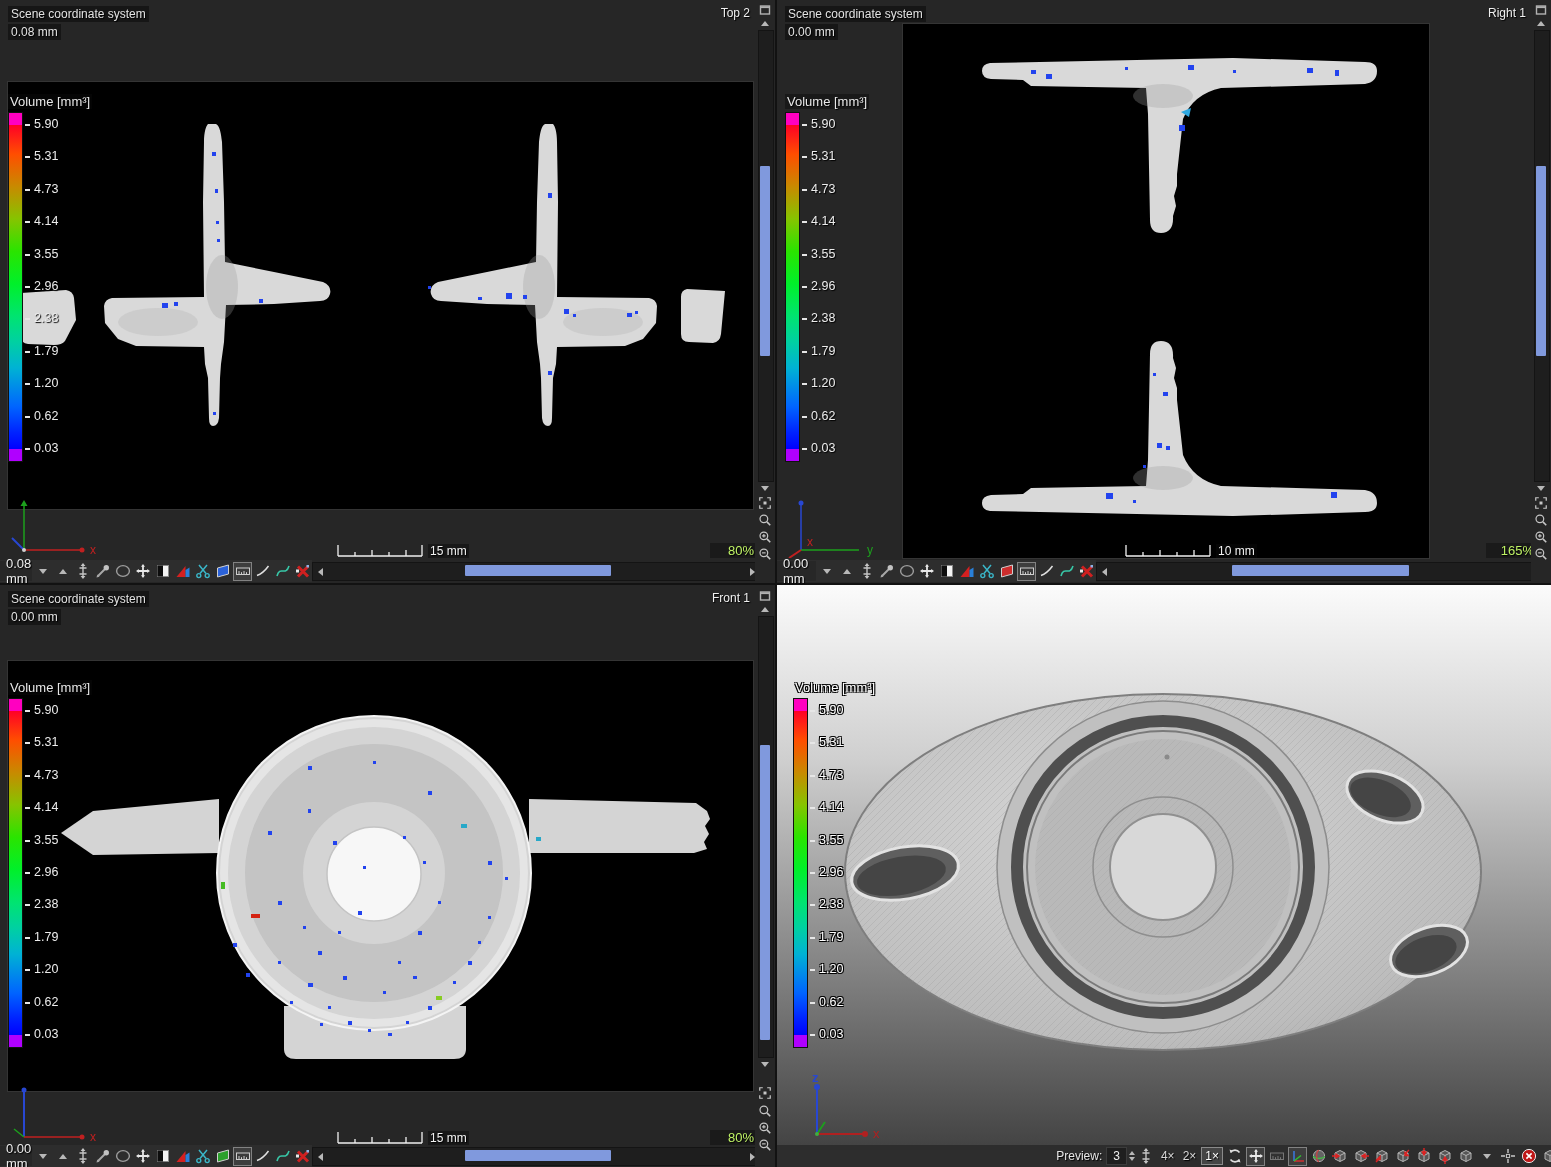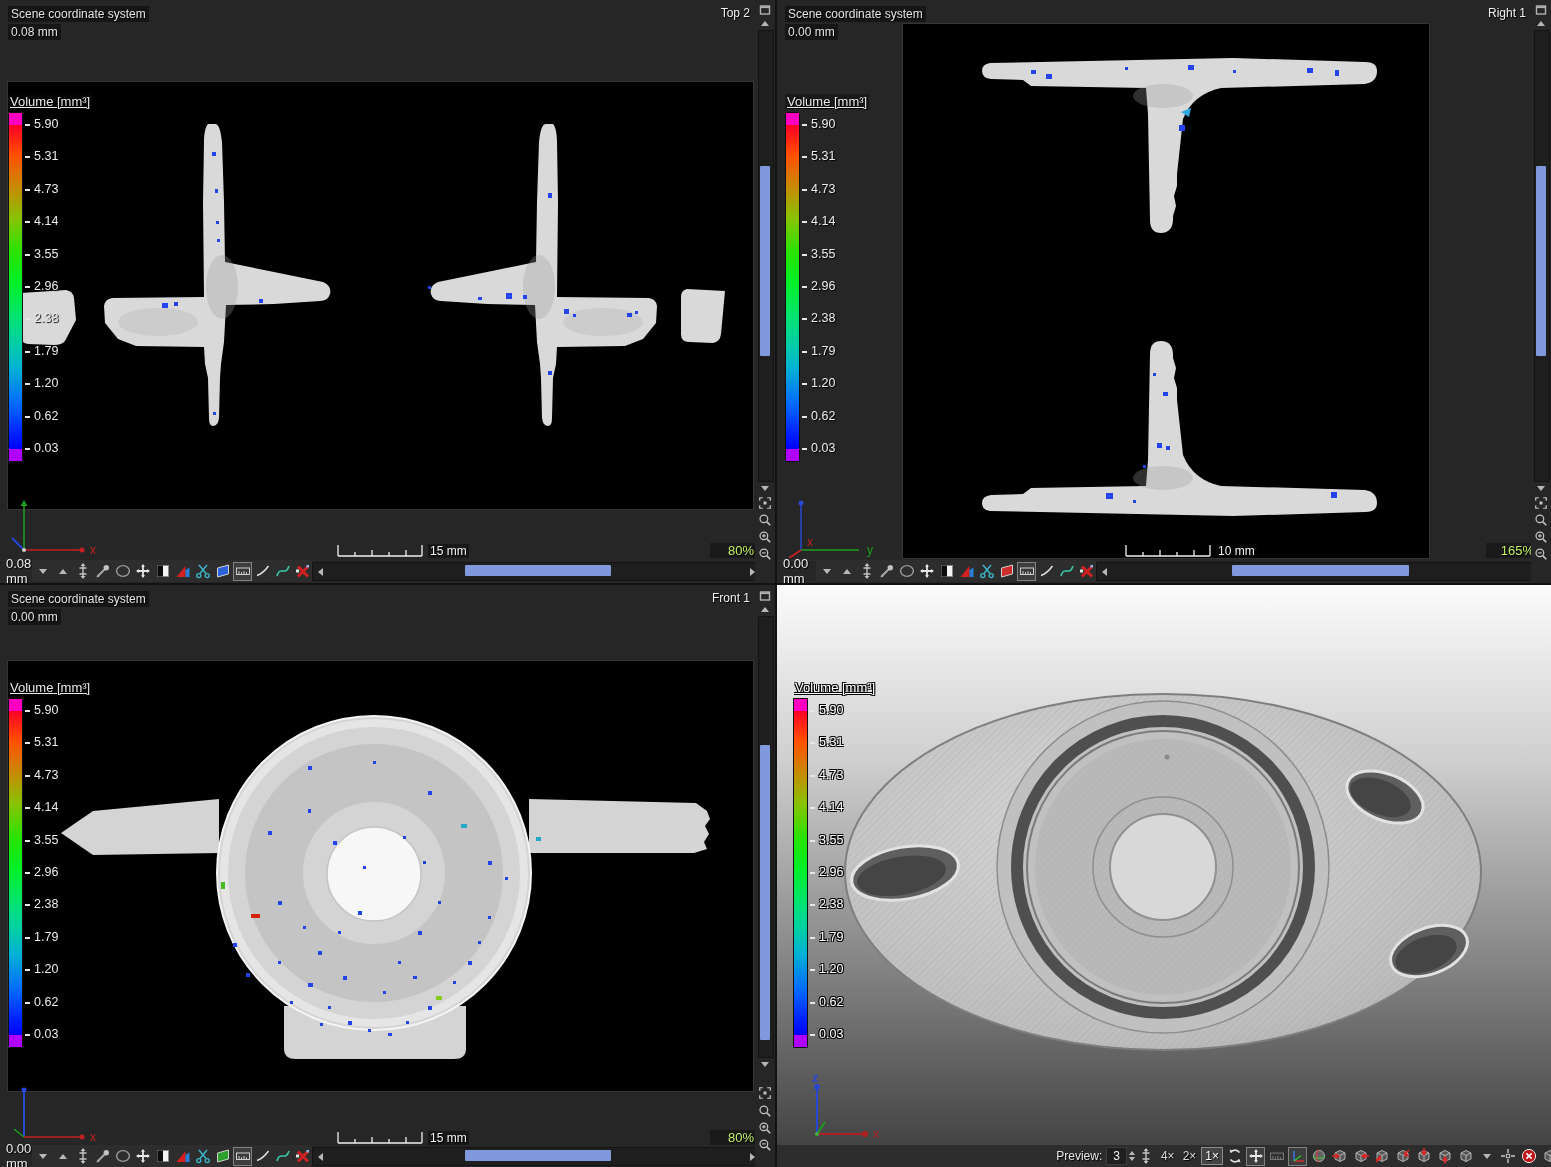--- a/index.html
+++ b/index.html
@@ -7,21 +7,21 @@
          font-family:"Liberation Sans",sans-serif;color:#dcdcdc;}
   .abs{position:absolute;}
   .divider{position:absolute;background:#121212;}
   .canvas{position:absolute;background:#000;border:1px solid #343434;}
   .hdr-label{position:absolute;font-size:12px;color:#e2e2e2;background:rgba(12,12,12,.6);
              padding:0 3px;line-height:16px;text-shadow:1px 1px 1px #000;white-space:nowrap;}
   .view-name{position:absolute;font-size:12px;color:#efefef;text-align:right;text-shadow:1px 1px 1px #000;}
   
   .legend{position:absolute;z-index:5;}
   .legend-title{font-size:13px;color:#e8e8e8;text-shadow:1px 1px 1px #000;background:rgba(10,10,10,.45);
-                padding:0 2px;margin-bottom:3px;white-space:nowrap;text-decoration:underline;}
+                padding:0 2px;margin-bottom:3px;white-space:nowrap;}
   .legend-body{display:flex;align-items:stretch;}
   .legend-bar{width:13px;height:348px;display:flex;flex-direction:column;border:1px solid #101010;}
   .cap-top{height:12px;background:#ff00c0;}
   .cap-bot{height:12px;background:#b000ff;}
   .grad{flex:1;background:linear-gradient(#ff0026 0%,#ff4e00 9%,#c88a00 19%,#86c400 29%,
         #2ae400 39%,#00f02a 49%,#00e470 59%,#00d0a2 67%,#00b2d4 75%,#0064ff 87%,#0022ff 95%,#0000ff 100%);}
   .legend-ticks{display:flex;flex-direction:column;justify-content:space-between;
                 height:336px;padding:6px 0;margin-left:2px;}
   .tick{font-size:12.5px;color:#ececec;text-shadow:1px 1px 1px #000;line-height:12px;white-space:nowrap;}
   .tick::before{content:"";display:inline-block;width:5px;height:2px;background:#e6e6e6;

